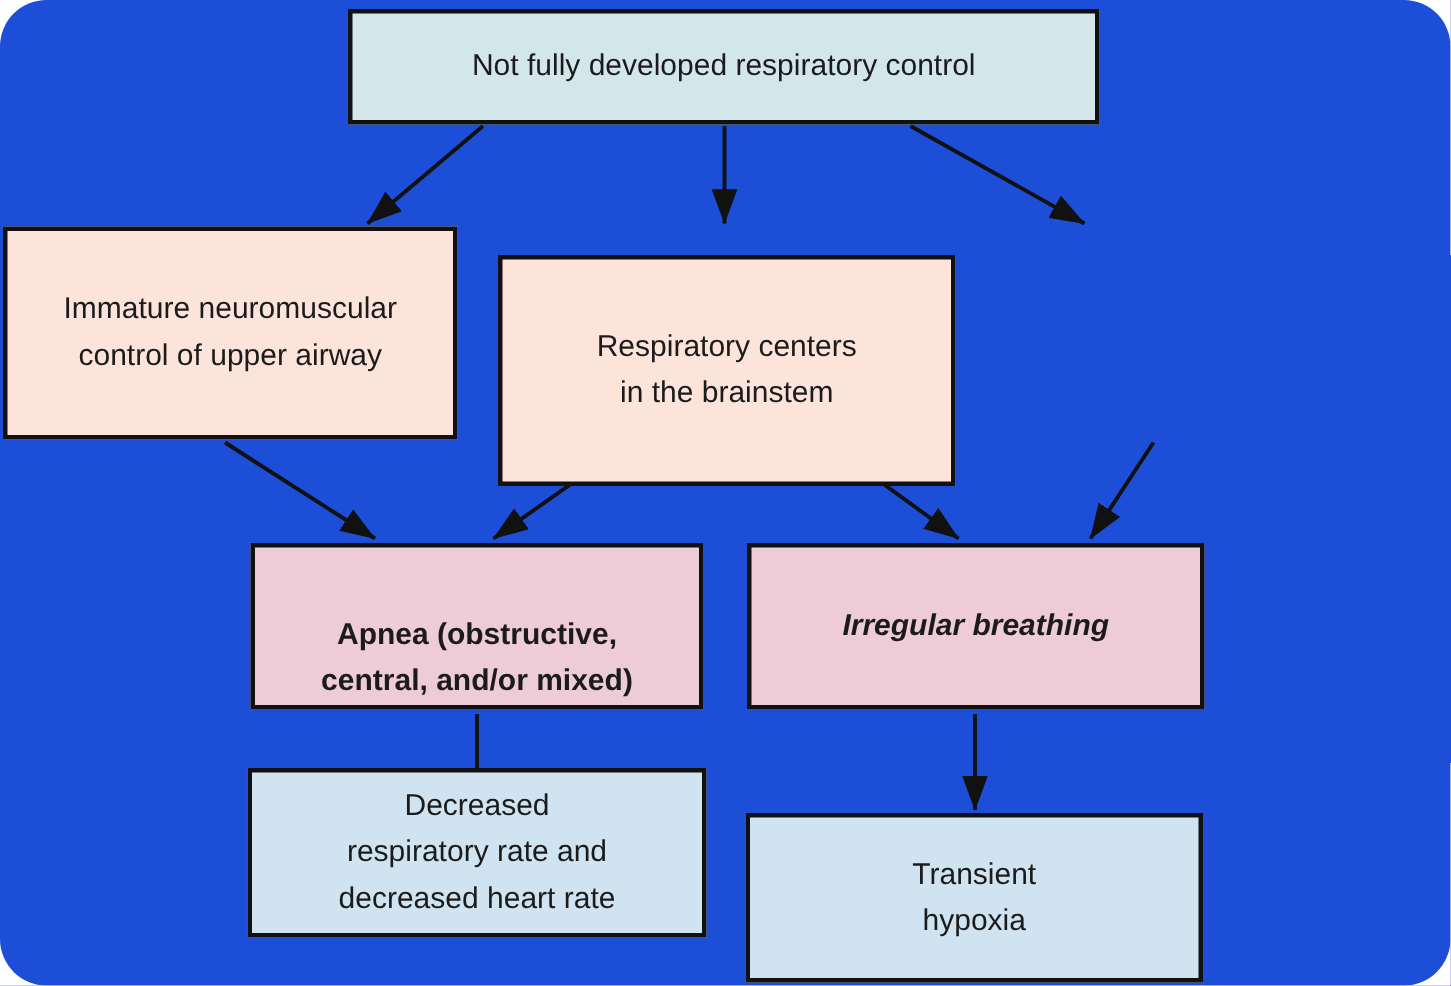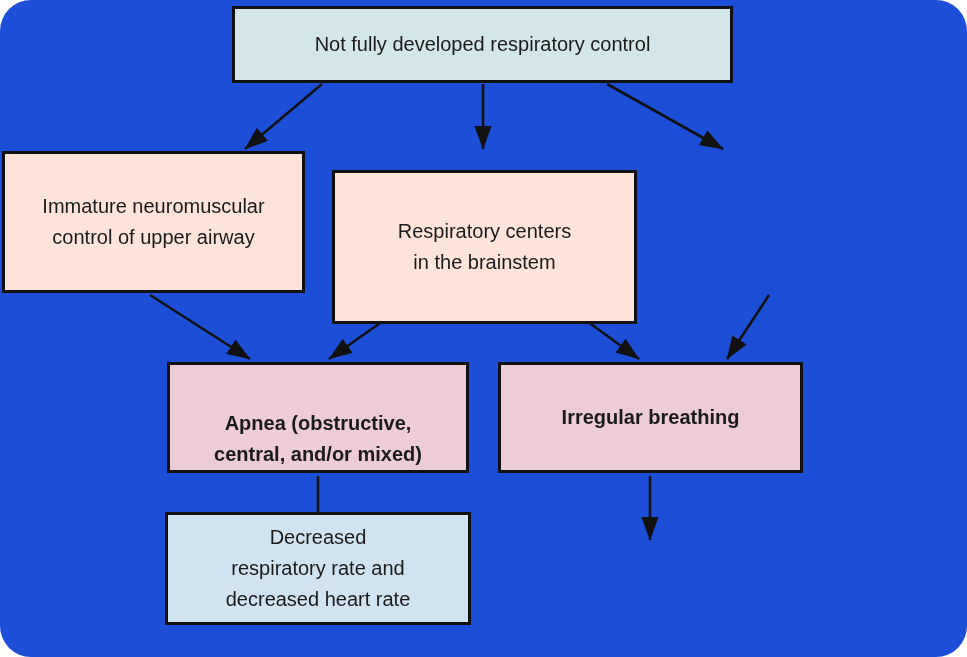--- a/index.html
+++ b/index.html
@@ -37,21 +37,21 @@
   .fill-cause  { background: #fce4db; }
   .fill-event  { background: #eeccd7; }
   .fill-result { background: #cfe3f1; }
 
   
   #node-root        { left: 232px; top: 6px;   width: 501px; height: 77px;  }
   #node-immature    { left: 2px;   top: 151px; width: 303px; height: 142px; }
   #node-respiratory { left: 332px; top: 151px; width: 305px; height: 154px; margin-top: 19px; }
   #node-chemo       { left: 662px; top: 151px; width: 302px; height: 142px; }
   #node-apnea       { left: 167px; top: 362px; width: 302px; height: 111px; }
-  #node-irregular   { left: 498px; top: 362px; width: 305px; height: 111px; }
+  #node-irregular   { left: 498px; top: 362px; width: 305px; height: 111px; font-style: italic; }
   #node-decreased   { left: 165px; top: 512px; width: 306px; height: 113px; }
   #node-transient   { left: 497px; top: 542px; width: 305px; height: 113px; }
 </style>
 </head>
 <body>
 
 <div id="canvas">
 
   <svg id="arrow-layer" viewBox="0 0 967 657" xmlns="http://www.w3.org/2000/svg">
     <defs>
@@ -95,14 +95,18 @@
   <div id="node-irregular" class="node fill-event bold" style="background: rgb(238, 204, 215);">
     <span>Irregular breathing</span>
   </div>
 
   <div id="node-decreased" class="node fill-result" style="background: rgb(207, 227, 241);">
     <span>Decreased
 respiratory rate and
 decreased heart rate</span>
   </div>
 
+  <div id="node-transient" class="node fill-result" style="background: rgb(207, 227, 241);">
+    <span>Transient
+hypoxia</span>
+  </div>
 
 </div>
 
 </body></html>

